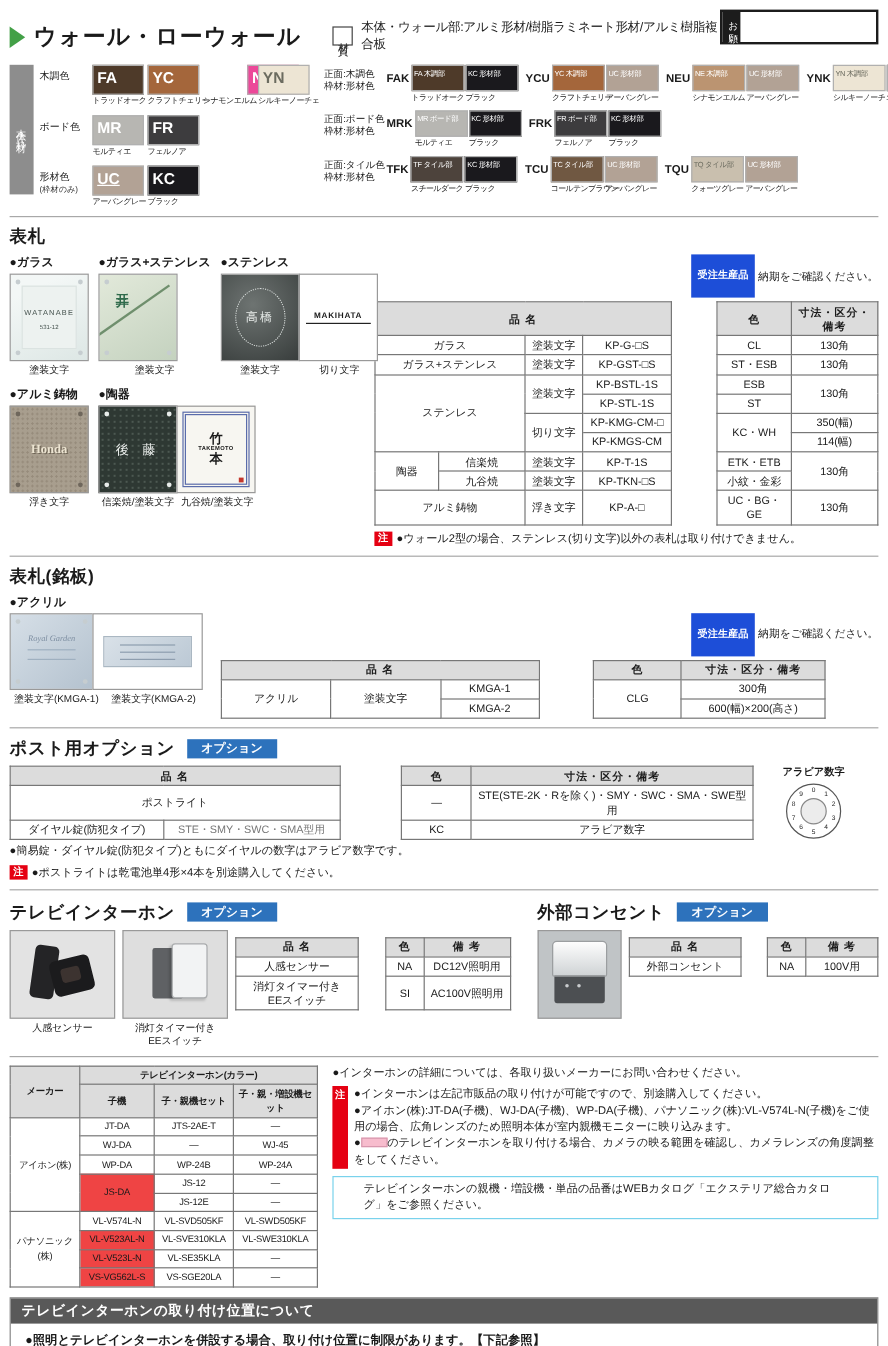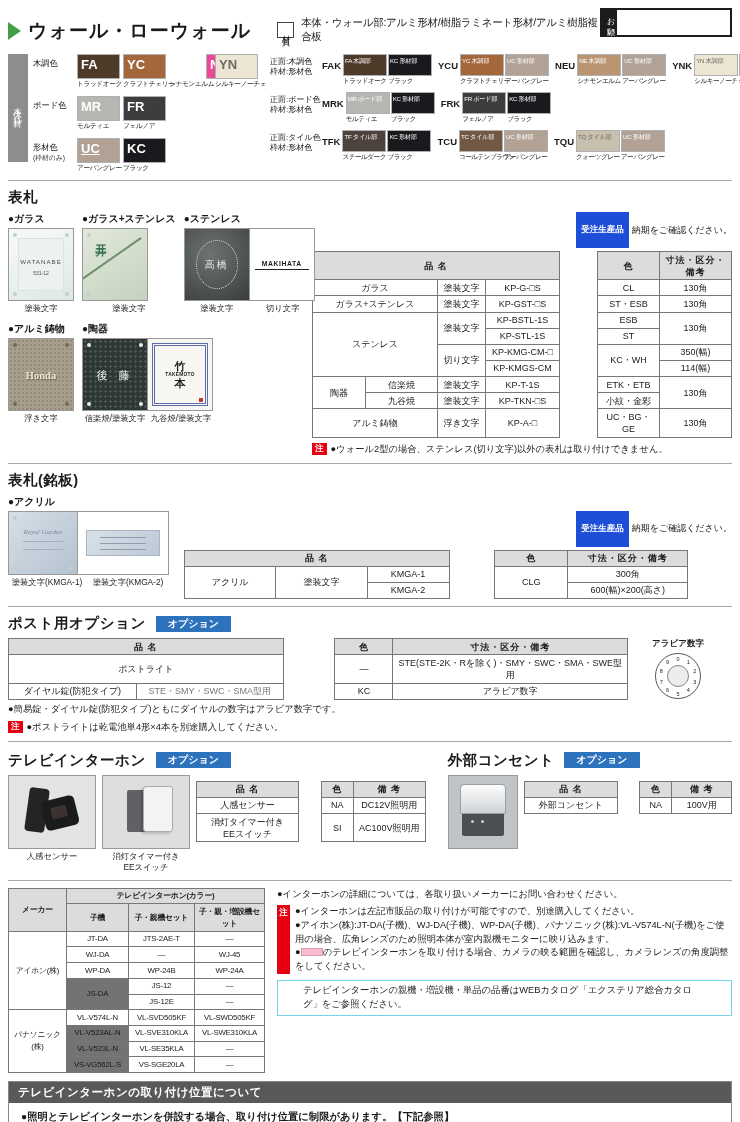--- a/index.html
+++ b/index.html
@@ -92,21 +92,21 @@
   .th-outlet{width:70px;height:74px;background:#c0c4c6}
   .ot-body{position:absolute;left:13px;top:10px;width:42px;height:50px;background:#4c4f52;border-radius:2px}
   .ot-lid{position:absolute;left:11px;top:8px;width:46px;height:30px;background:linear-gradient(180deg,#fdfdfd,#cfd3d5);border-radius:4px 4px 2px 2px;border:1px solid #9b9ea0}
   .ot-dot{position:absolute;width:3px;height:3px;border-radius:50%;background:#c9ccce}
 
   
   table{border-collapse:collapse}
   .cat-table th,.cat-table td{border:1px solid #777;font-size:9px;padding:1.5px 3px;text-align:center;line-height:1.35}
   .cat-table th{background:#dcdcdc;font-weight:bold;letter-spacing:1px}
   th.gap,td.gap{border:none;background:#fff}
-  .pink{background:#737373}
+  .pink{background:#ef4444}
   .order-note{display:flex;justify-content:flex-end;align-items:center;gap:3px;font-size:9px;margin-bottom:3px}
   .order-badge{background:#1d4ed8;color:#fff;padding:12px 5px;font-weight:bold;font-size:8.5px}
   .note-line{font-size:9.3px;margin-top:5px;display:flex;gap:4px;align-items:flex-start;line-height:1.4}
   .badge-chu{background:#e50012;color:#fff;font-size:8.5px;padding:0 3px;font-weight:bold;flex:0 0 auto}
 
   
   .flexrow{display:flex}
   .hyo-left{width:300px;flex:0 0 auto}
   .hyo-groups{display:flex;gap:8px}
   .hyo-right{flex:1;padding-left:4px}

